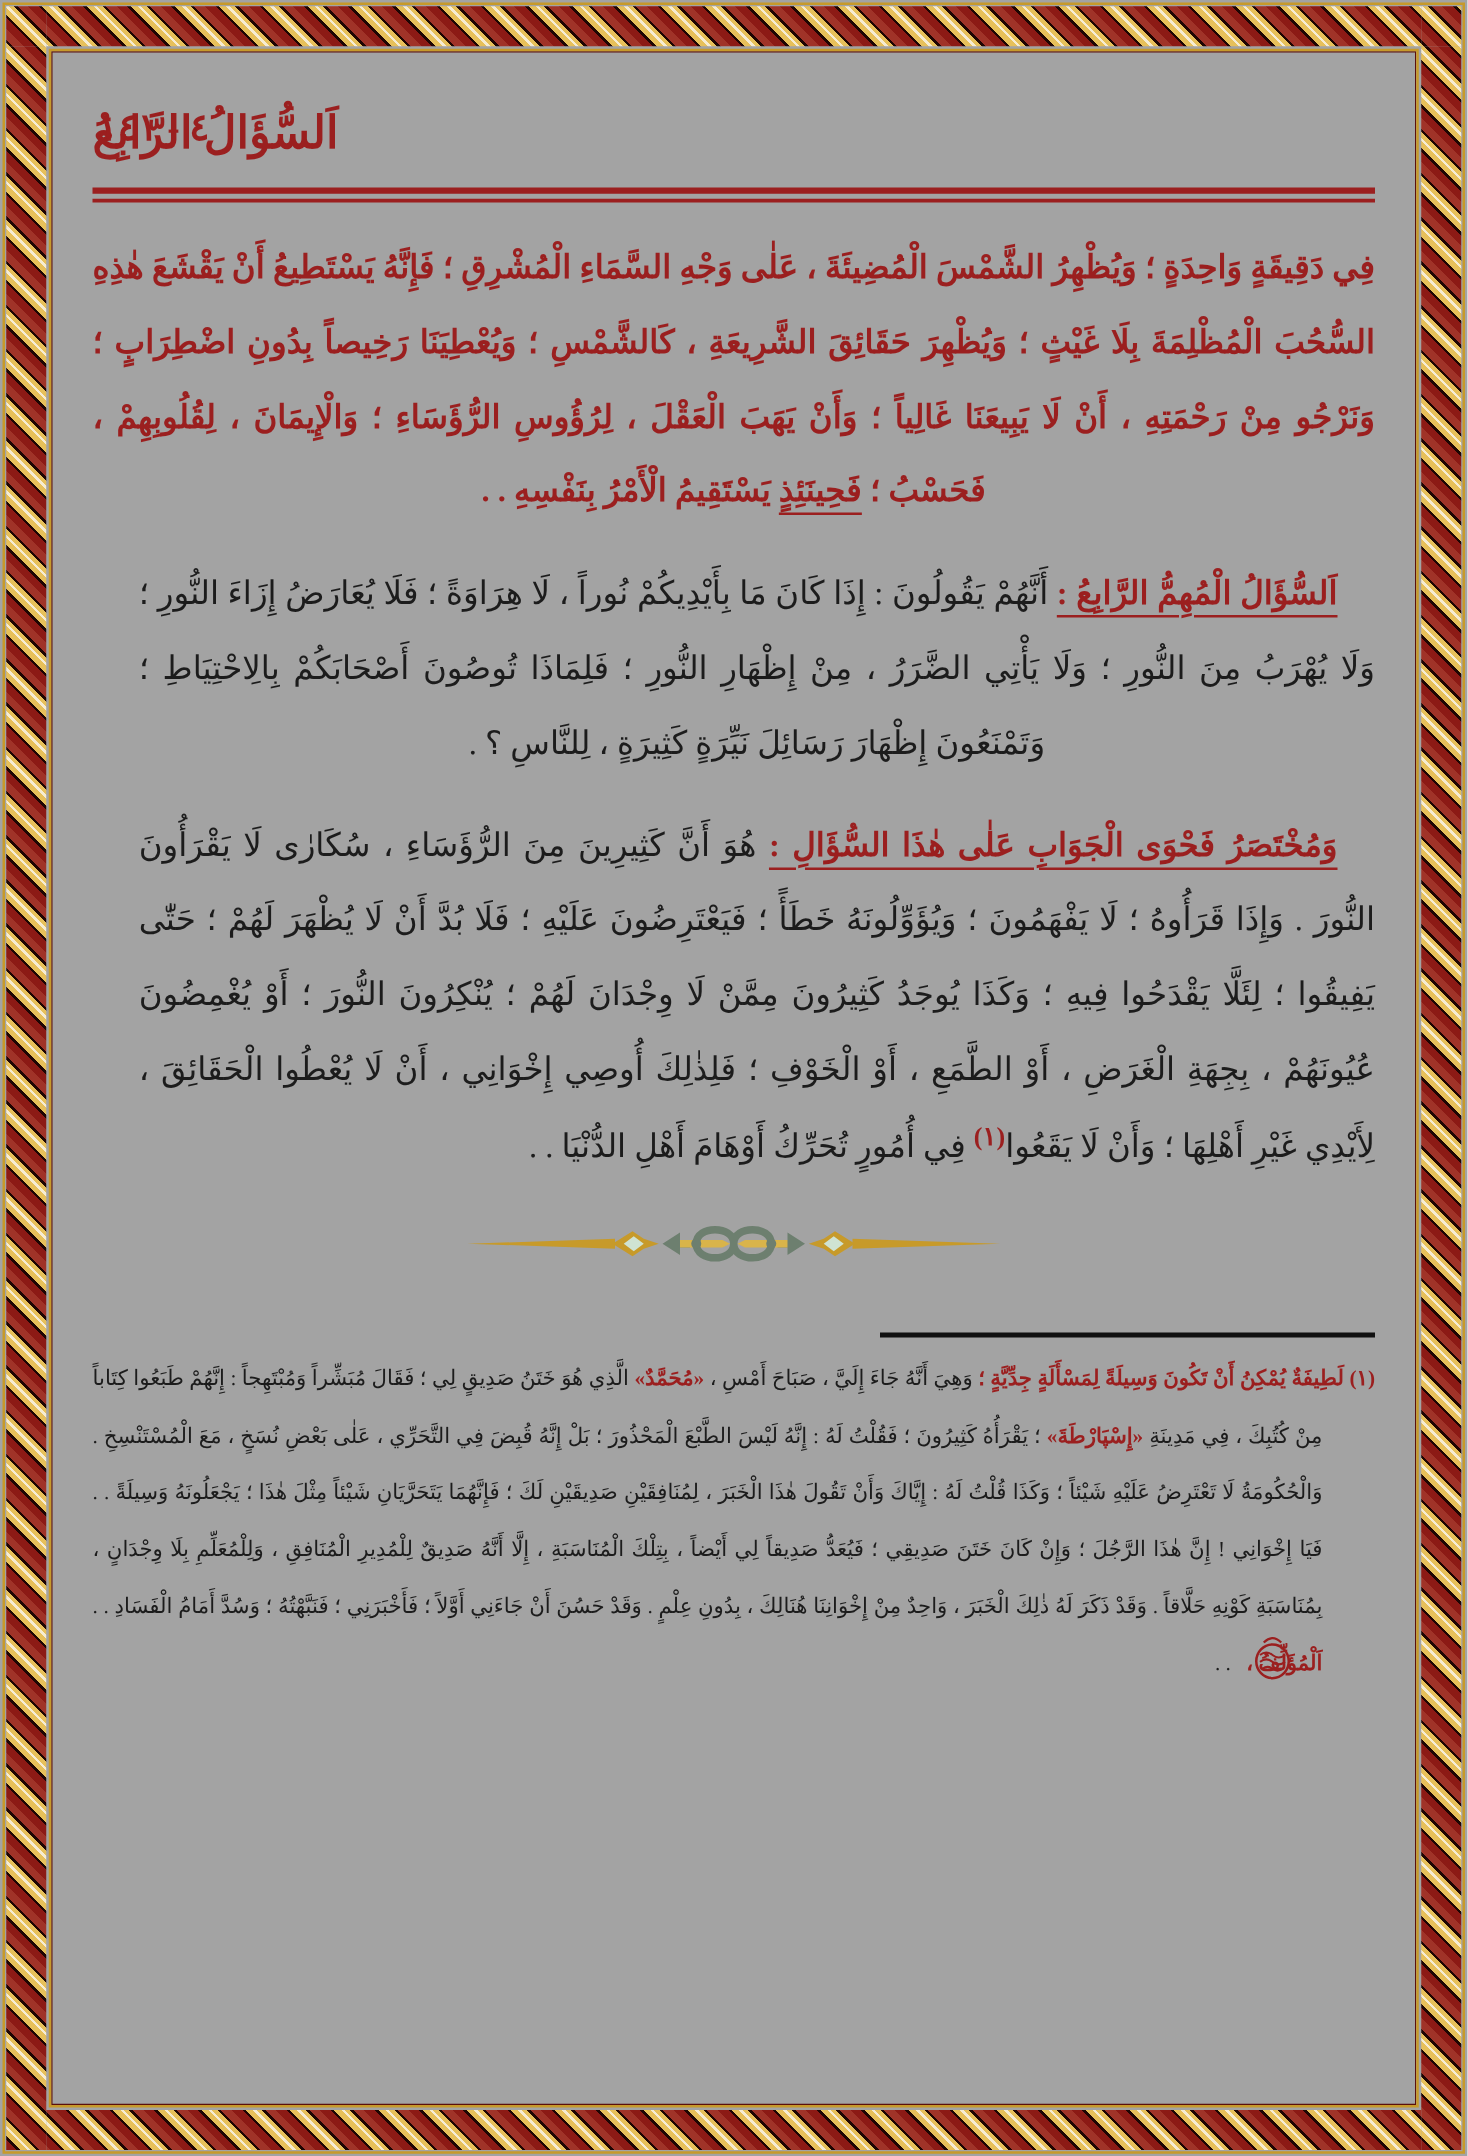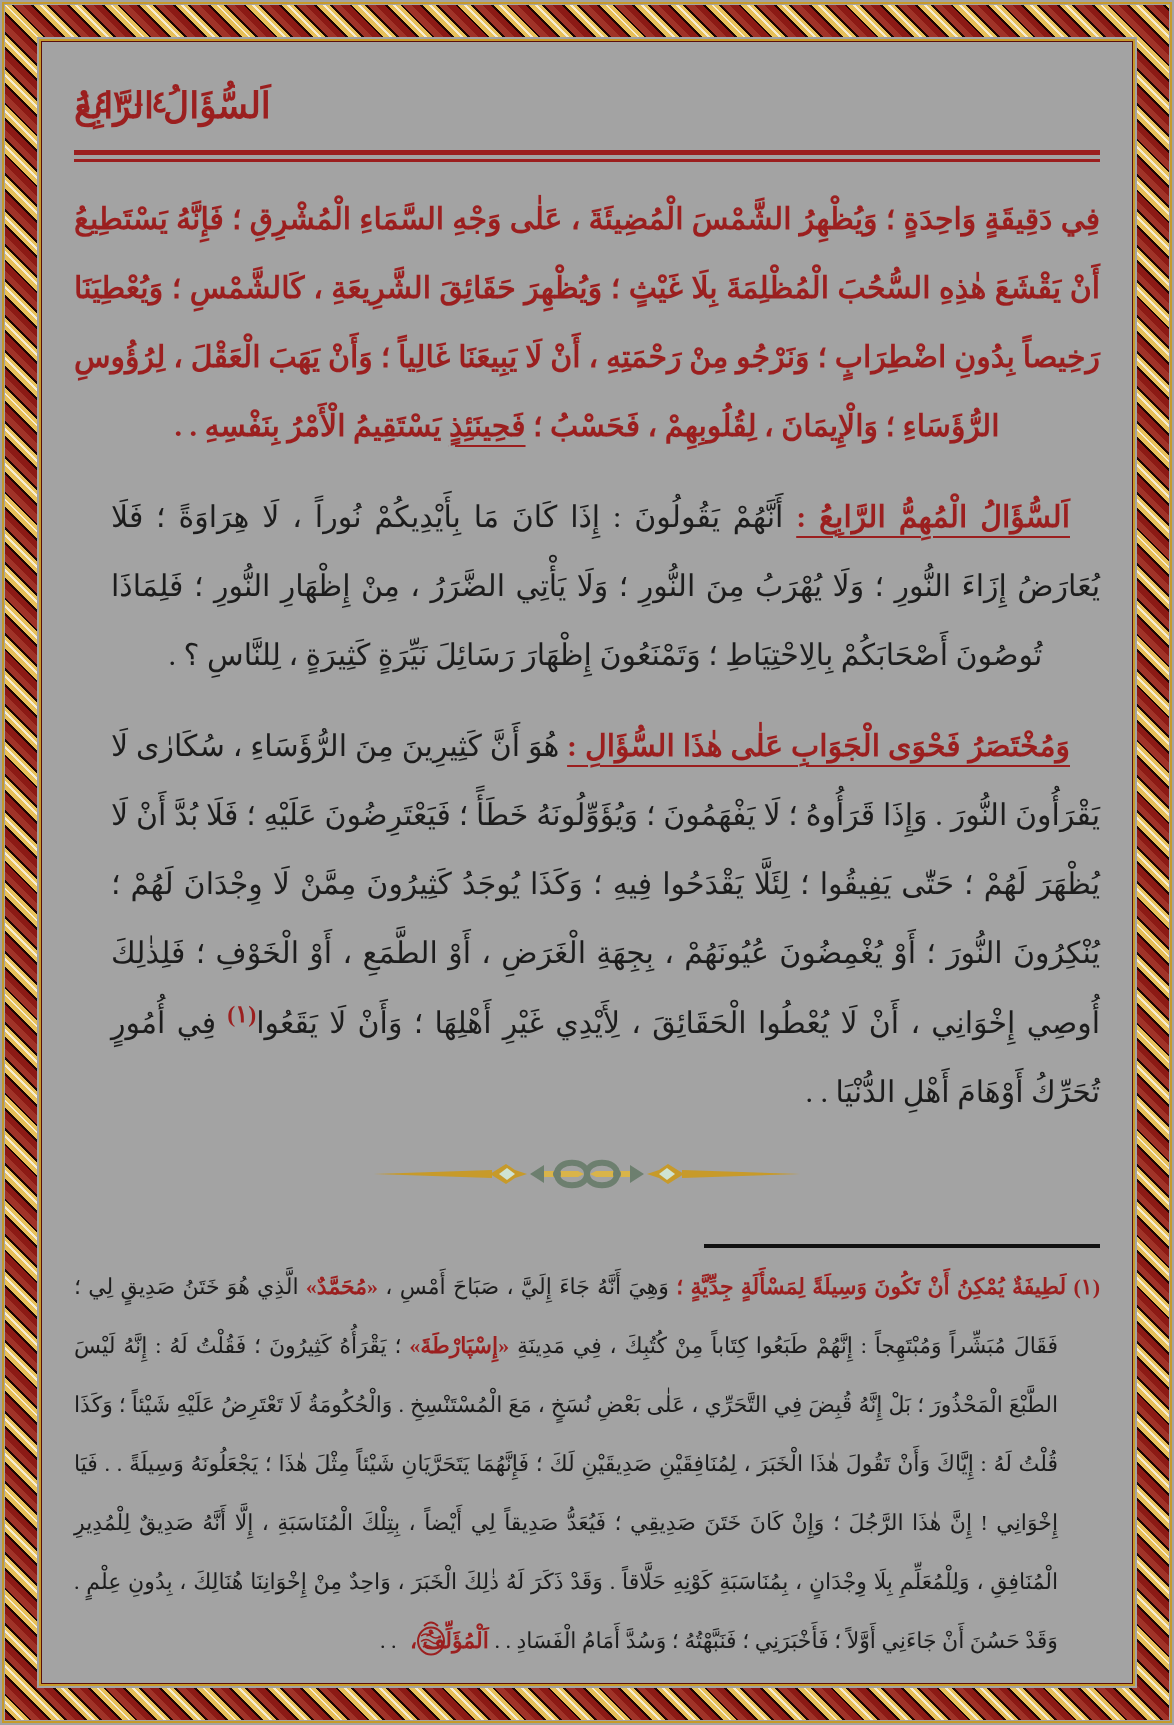--- a/index.html
+++ b/index.html
@@ -53,21 +53,21 @@
     line-height:72px;
   }
   .double-rule {
     height:4px;
     border-top:5px solid #9b1f1f;
     border-bottom:3px solid #9b1f1f;
     margin-top:8px;
   }
   p.body-para {
     margin:22px 0 10px 0;
-    font-size:30px;
+    font-size:26px;
     line-height:2.3;
     text-align:justify;
     color:#1c1c1c;
   }
   p.red-full {
     color:#9b1f1f; font-weight:bold;
     text-align-last:center;
   }
   p.center-last { text-align-last:center; }
   p.indent-first { text-indent:30px;margin-left:37px; }
@@ -91,21 +91,21 @@
   
   .divider-wrap { text-align:center; margin:26px 0 0 0; }
   
   .footnote-sep {
     width:396px; height:0;
     border-top:4px solid #111111;
     margin:44px 0 6px auto;  
     margin-right:0;
   }
   .footnote {
-    font-size:22px;
+    font-size:17px;
     line-height:2.68;
     text-align:justify;
     color:#1c1c1c;
     padding-right:42px;
     text-indent:-42px;
     margin-top:10px;
   }
   .fn-red { color:#9b1f1f; font-weight:bold; }
   .seal { display:inline-block; vertical-align:-10px; margin:0 4px; }
 </style>

